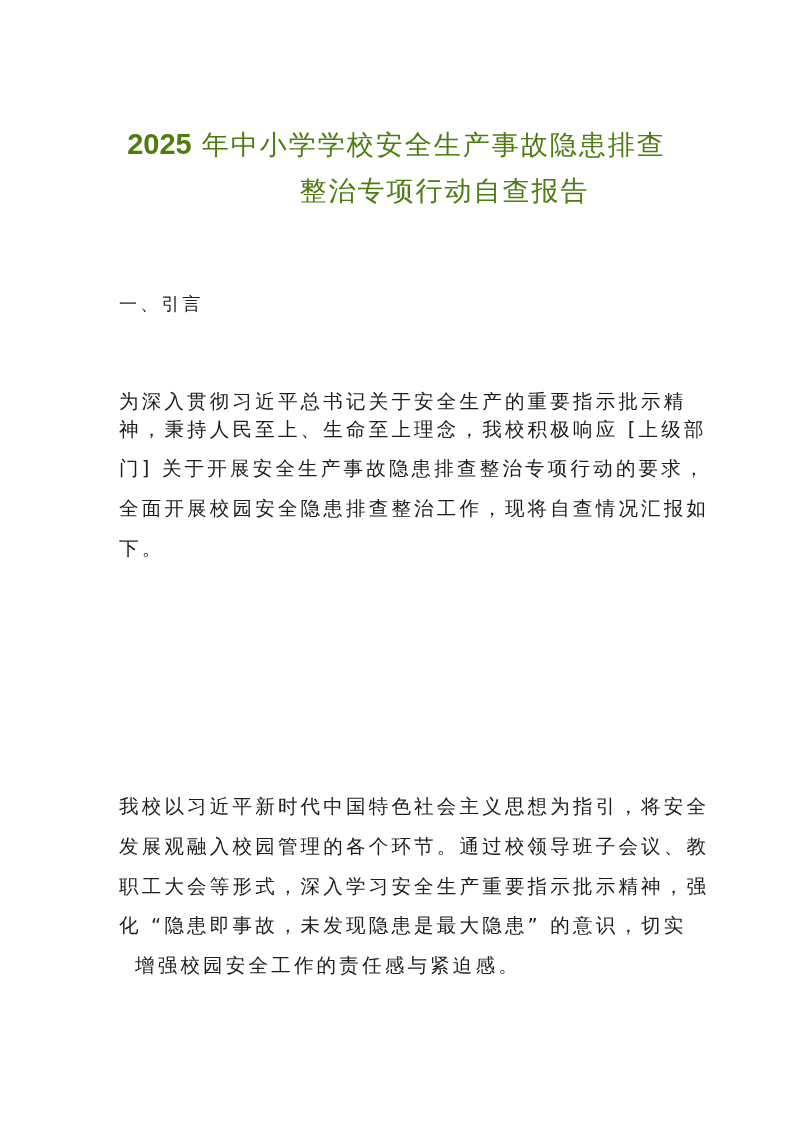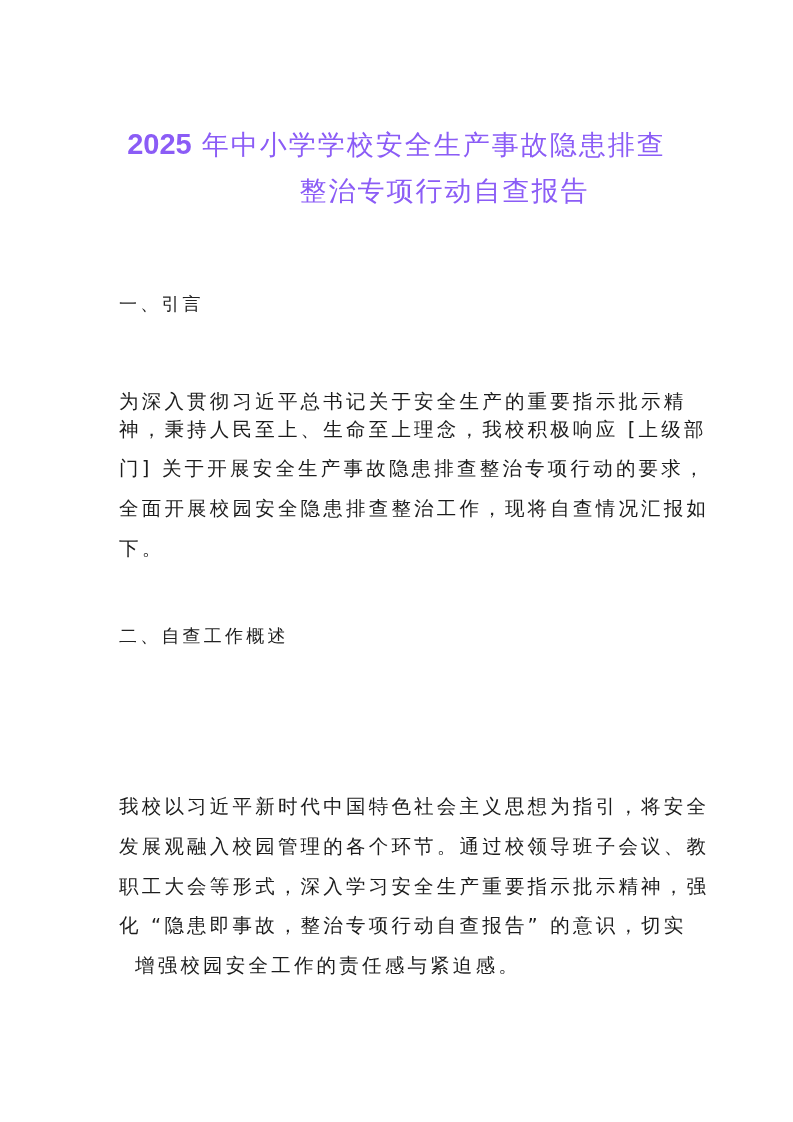--- a/index.html
+++ b/index.html
@@ -22,21 +22,21 @@
     height: 1122px;
     background: #fff;
   }
   .title-line {
     position: absolute;
     left: 0;
     width: 793px;
     text-align: center;
     font-size: 27px;
     letter-spacing: 2px;
-    color: #8b5cf6;
+    color: #4d7c0f;
     white-space: nowrap;
   }
   .title-year {
     font-family: "Liberation Sans", sans-serif;
     font-weight: bold;
     font-size: 29px;
     letter-spacing: 0;
     margin-right: 10px;
   }
   .line {
@@ -72,22 +72,21 @@
   <div class="title-line" style="top:173px;padding-left:48px;">整治专项行动自查报告</div>
 
   <div class="heading" style="top:292px;">一、引言</div>
 
   <div class="line" style="top:390px;">为深入贯彻习近平总书记关于安全生产的重要指示批示精</div>
   <div class="line" style="top:418px;">神，秉持人民至上、生命至上理念，我校积极响应 [上级部</div>
   <div class="line" style="top:457px;">门] 关于开展安全生产事故隐患排查整治专项行动的要求，</div>
   <div class="line" style="top:497px;">全面开展校园安全隐患排查整治工作，现将自查情况汇报如</div>
   <div class="line" style="top:537px;">下。</div>
 
-  <div class="heading" style="top:624px;">二、自查工作概述</div>
 
 
   <div class="line" style="top:795px;">我校以习近平新时代中国特色社会主义思想为指引，将安全</div>
   <div class="line" style="top:835px;">发展观融入校园管理的各个环节。通过校领导班子会议、教</div>
   <div class="line" style="top:875px;">职工大会等形式，深入学习安全生产重要指示批示精神，强</div>
-  <div class="line" style="top:914px;">化 “隐患即事故，整治专项行动自查报告” 的意识，切实</div>
+  <div class="line" style="top:914px;">化 “隐患即事故，未发现隐患是最大隐患” 的意识，切实</div>
   <div class="line" style="top:954px;margin-left:16px;">增强校园安全工作的责任感与紧迫感。</div>
 
 </div>
 
 </body></html>

